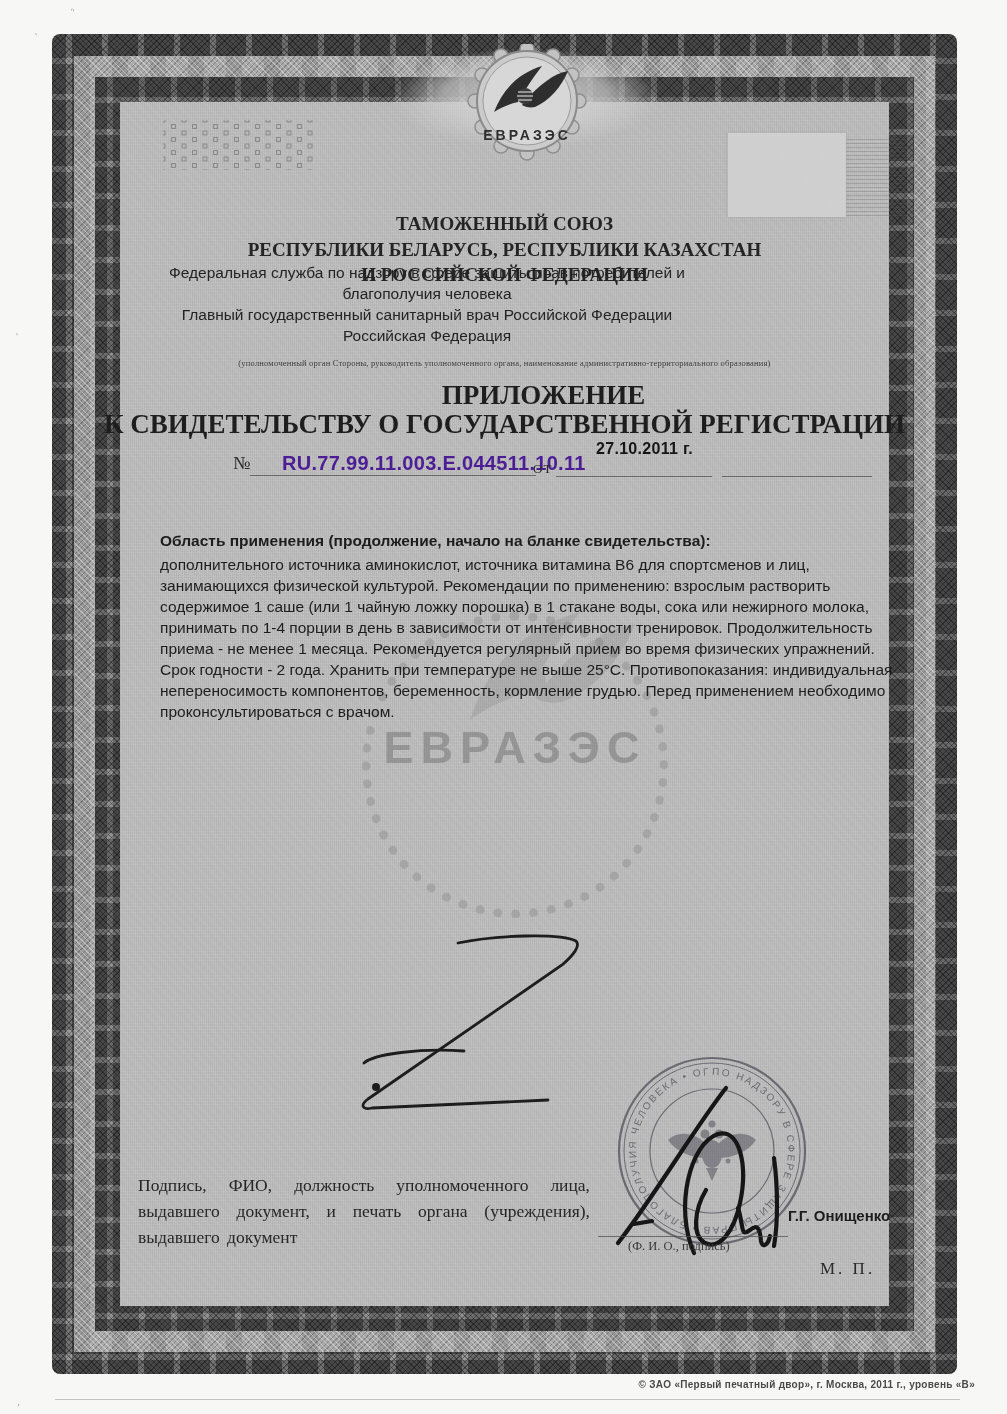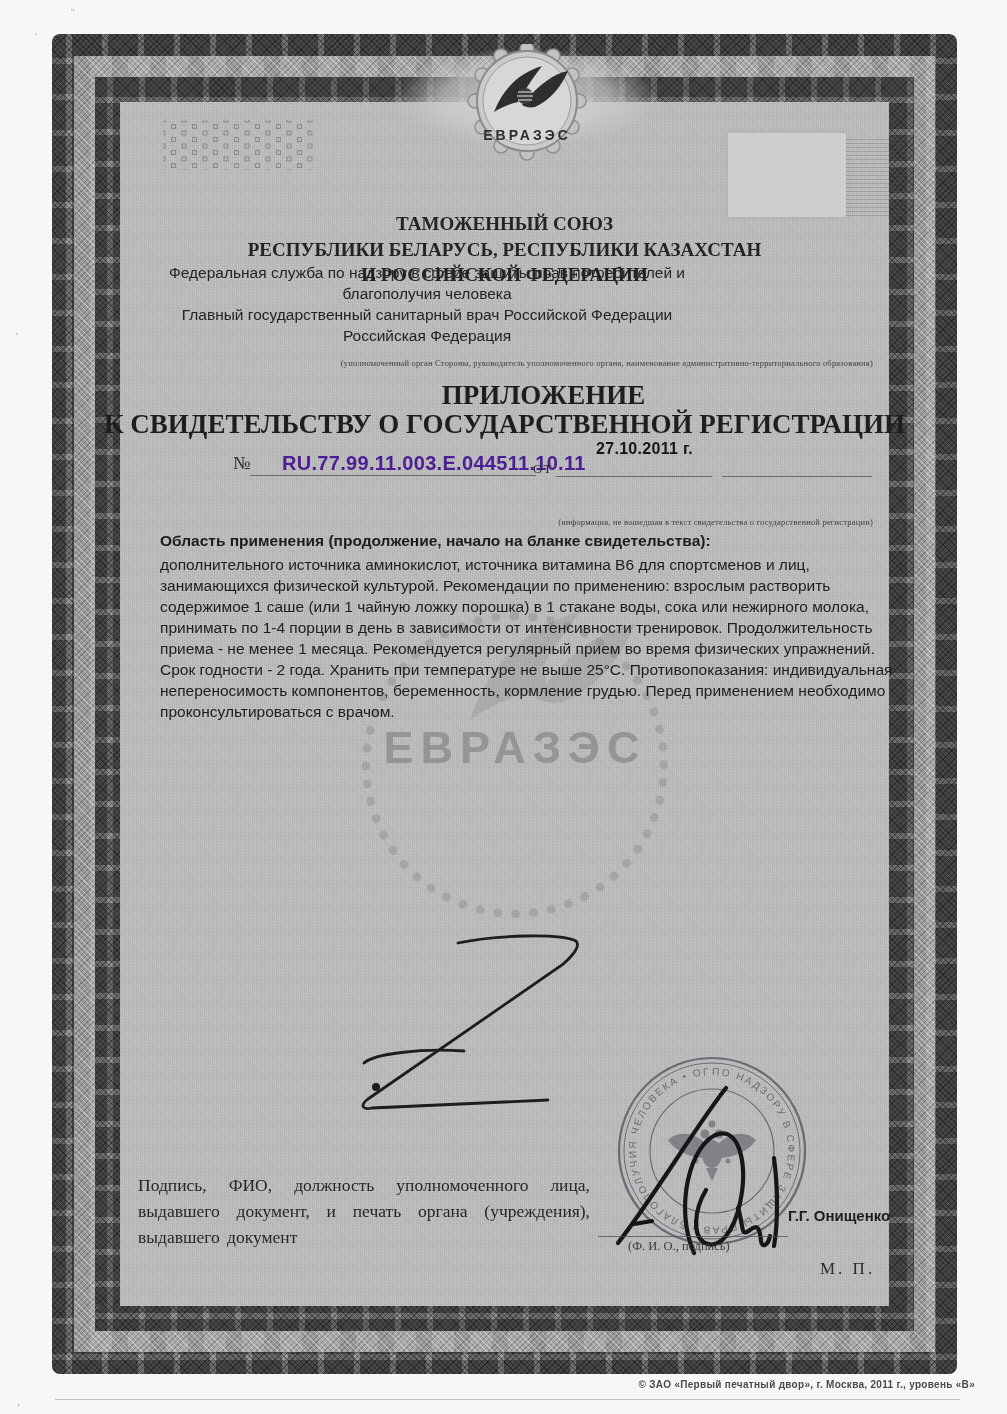--- a/index.html
+++ b/index.html
@@ -60,22 +60,22 @@
   
   .photo{left:728px;top:133px;width:118px;height:84px;background:rgba(212,212,212,.8);
     box-shadow:0 0 4px rgba(160,160,160,.6);}
   .photo-lines{left:846px;top:136px;width:60px;height:80px;opacity:.55;
     background-image:repeating-linear-gradient(0deg, rgba(90,90,90,.5) 0 1px, transparent 1px 4px);}
 
   
   .hdr-serif{left:120px;top:195px;width:769px;font-family:"Liberation Serif",serif;font-weight:bold;
     font-size:19px;line-height:25.5px;color:#242424;margin-top:16px;}
   .hdr-sans{left:120px;top:262px;width:614px;font-size:15.5px;line-height:21px;color:#232323;}
-  .tiny-note{left:104px;width:769px;font-family:"Liberation Serif",serif;font-size:8.5px;
-    color:#3e3e3e;letter-spacing:.2px;text-align:right;}
+  .tiny-note{left:120px;width:769px;font-family:"Liberation Serif",serif;font-size:8.5px;
+    color:#3e3e3e;letter-spacing:.2px;}
   .title-line{left:90px;width:829px;font-family:"Liberation Serif",serif;font-weight:bold;
     font-size:27px;color:#1e1e1e;}
 
   
   .no-label{left:233px;top:453px;font-family:"Liberation Serif",serif;font-size:18px;color:#2a2a2a;}
   .no-value{left:282px;top:452px;font-size:20px;font-weight:bold;color:#4c1d95;letter-spacing:.3px;}
   .ot-label{left:533px;top:461px;font-family:"Liberation Serif",serif;font-size:13px;letter-spacing:1px;color:#2a2a2a;}
   .date-value{left:596px;top:440px;font-size:16px;font-weight:bold;color:#161616;letter-spacing:.3px;}
   .u-line{height:0;border-top:1.2px solid rgba(80,80,80,.75);}
 
@@ -177,21 +177,20 @@
   <div class="abs title-line t-center" style="top:409px;">К СВИДЕТЕЛЬСТВУ О ГОСУДАРСТВЕННОЙ РЕГИСТРАЦИИ</div>
 
   <div class="abs no-label">№</div>
   <div class="abs no-value">RU.77.99.11.003.E.044511.10.11</div>
   <div class="abs u-line" style="left:250px;top:475px;width:286px;"></div>
   <div class="abs ot-label">ОТ</div>
   <div class="abs date-value">27.10.2011 г.</div>
   <div class="abs u-line" style="left:556px;top:476px;width:156px;"></div>
   <div class="abs u-line" style="left:722px;top:476px;width:150px;"></div>
 
-  <div class="abs tiny-note t-center" style="top:517px;">(информация, не вошедшая в текст свидетельства о государственной регистрации)</div>
 
   <div class="abs wm-circle"></div>
   <svg class="abs wm-swoosh" width="220" height="160" viewBox="0 0 220 160">
     <g fill="#6f6f6f">
       <path d="M40,120 C60,60 100,25 150,12 C125,45 110,70 100,92 C78,98 56,108 40,120 Z"></path>
       <path d="M105,98 C140,50 175,28 205,24 C192,58 165,90 132,102 C122,104 112,102 105,98 Z"></path>
     </g>
     <circle cx="102" cy="82" r="14" fill="#707070"></circle>
   </svg>
   <div class="abs wm-text">ЕВРАЗЭС</div>

